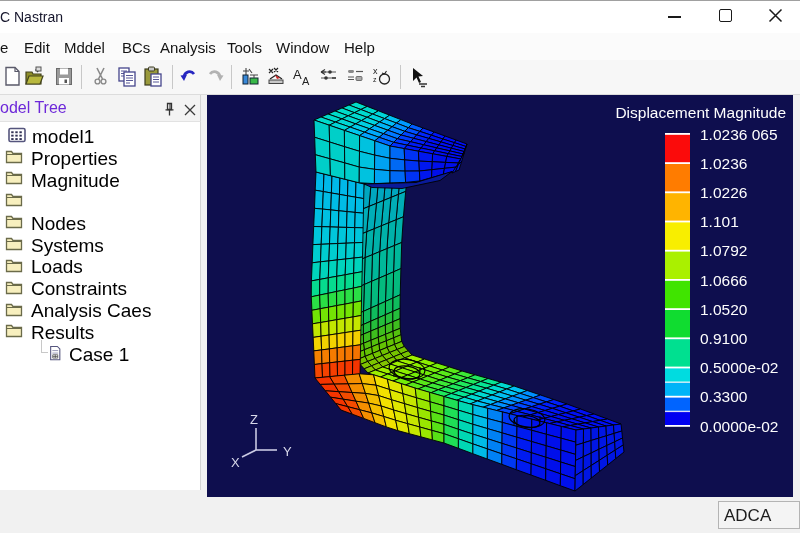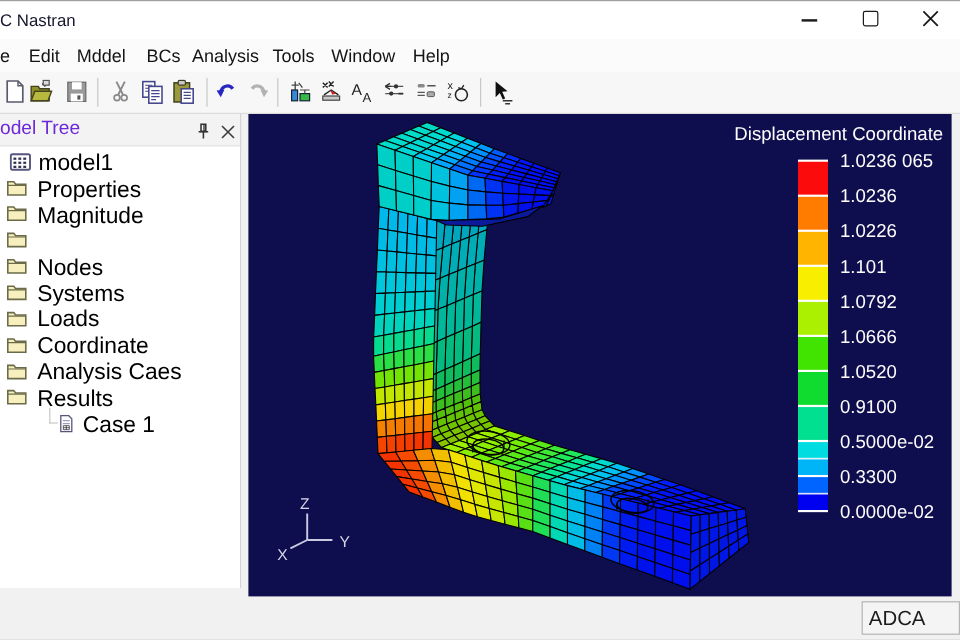--- a/index.html
+++ b/index.html
@@ -198,21 +198,21 @@
 <div class="trow" style="left:31px;top:235px">Systems</div>
 <svg class="abs" style="left:5px;top:256px" width="18" height="19" viewBox="0 0 18 19">
       <path d="M1.5 4.5 L6.5 4.5 L8 6.5 L16.5 6.5 L16.5 15.5 L1.5 15.5 Z" fill="#f7efbe" stroke="#6b6b4a" stroke-width="1.3"></path>
       <path d="M1.5 7.5 L16.5 7.5" stroke="#6b6b4a" stroke-width="1"></path>
     </svg>
 <div class="trow" style="left:31px;top:256px">Loads</div>
 <svg class="abs" style="left:5px;top:278px" width="18" height="19" viewBox="0 0 18 19">
       <path d="M1.5 4.5 L6.5 4.5 L8 6.5 L16.5 6.5 L16.5 15.5 L1.5 15.5 Z" fill="#f7efbe" stroke="#6b6b4a" stroke-width="1.3"></path>
       <path d="M1.5 7.5 L16.5 7.5" stroke="#6b6b4a" stroke-width="1"></path>
     </svg>
-<div class="trow" style="left:31px;top:278px">Coordinate</div>
+<div class="trow" style="left:31px;top:278px">Constraints</div>
 <svg class="abs" style="left:5px;top:300px" width="18" height="19" viewBox="0 0 18 19">
       <path d="M1.5 4.5 L6.5 4.5 L8 6.5 L16.5 6.5 L16.5 15.5 L1.5 15.5 Z" fill="#f7efbe" stroke="#6b6b4a" stroke-width="1.3"></path>
       <path d="M1.5 7.5 L16.5 7.5" stroke="#6b6b4a" stroke-width="1"></path>
     </svg>
 <div class="trow" style="left:31px;top:300px">Analysis Caes</div>
 <svg class="abs" style="left:5px;top:321px" width="18" height="19" viewBox="0 0 18 19">
       <path d="M1.5 4.5 L6.5 4.5 L8 6.5 L16.5 6.5 L16.5 15.5 L1.5 15.5 Z" fill="#f7efbe" stroke="#6b6b4a" stroke-width="1.3"></path>
       <path d="M1.5 7.5 L16.5 7.5" stroke="#6b6b4a" stroke-width="1"></path>
     </svg>
 <div class="trow" style="left:31px;top:322px">Results</div>
@@ -742,18 +742,18 @@
 <path d="M256 450 L277 450"></path>
 <path d="M256 450 L242 457"></path>
 </g>
 <g fill="#d8d8ea" font-size="13" font-family="Liberation Sans, sans-serif">
 <text x="250" y="424">Z</text>
 <text x="283" y="456">Y</text>
 <text x="231" y="467">X</text>
 </g>
 
     </svg>
-    <div id="legendtitle">Displacement Coordinate</div>
+    <div id="legendtitle">Displacement Magnitude</div>
   </div>
 
   <div class="abs" id="adcabox"></div>
   <div class="abs" id="adcatext">ADCA</div>
 </div>
 
 </body></html>

